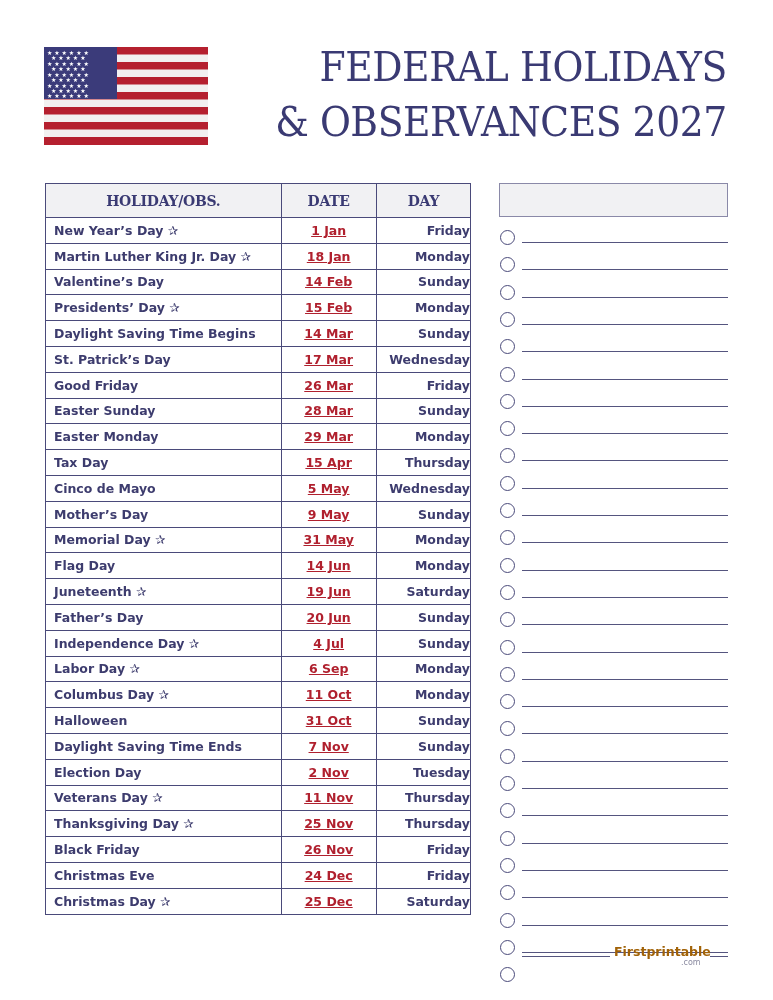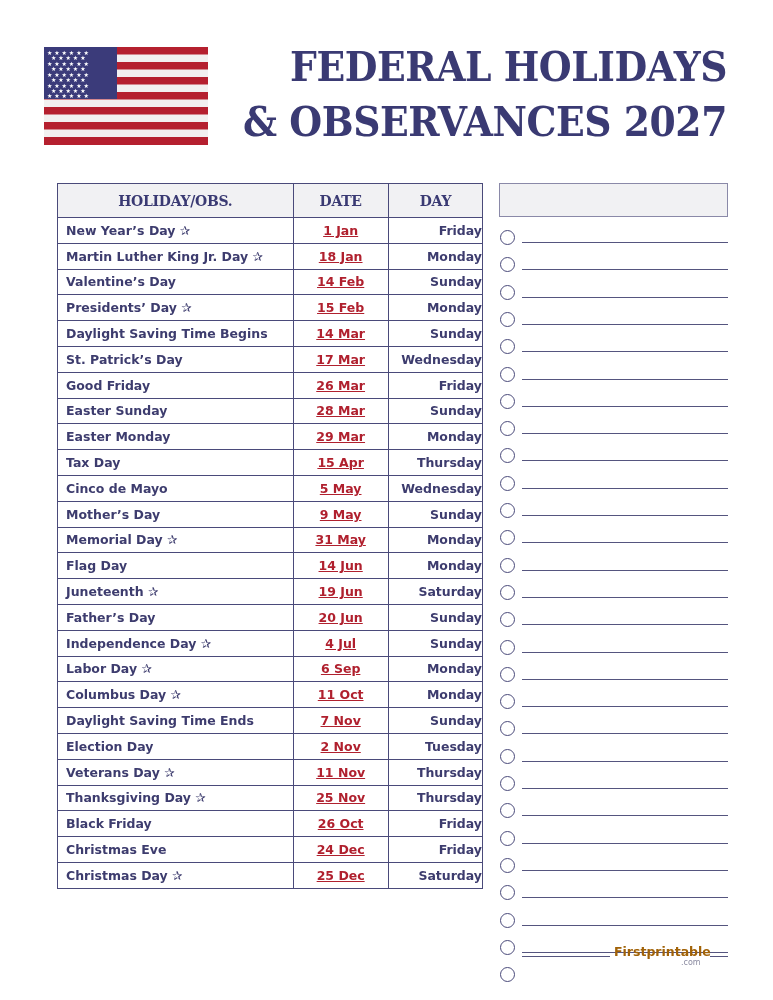--- a/index.html
+++ b/index.html
@@ -1,21 +1,21 @@
 <!DOCTYPE html>
 <html><head>
 <meta charset="utf-8">
 <style>
   html, body { margin:0; padding:0; background:#ffffff; }
   body { width:773px; height:1000px; position:relative; overflow:hidden; font-family:"DejaVu Sans", sans-serif; color:#3b3a6b; }
   .flag { position:absolute; left:44px; top:47px; width:164px; height:98px; }
-  .title { position:absolute; right:46px; top:40px; text-align:right; font-family:"DejaVu Serif", serif; font-weight:bold; color:#3a3a73; letter-spacing:-0.5px; }
+  .title { position:absolute; right:46px; top:40px; text-align:right; font-family:"DejaVu Serif", serif; font-weight:normal; color:#3a3a73; letter-spacing:-0.5px; }
   .title .l1 { font-size:41px; line-height:54px; transform:scaleX(0.92); transform-origin:right; }
   .title .l2 { font-size:41px; line-height:56px; transform:scaleX(0.92); transform-origin:right; }
-  table.hol { position:absolute; left:45px; top:183px; width:426px; border-collapse:collapse; table-layout:fixed;margin-left:12px; }
+  table.hol { position:absolute; left:45px; top:183px; width:426px; border-collapse:collapse; table-layout:fixed; }
   table.hol th, table.hol td { border:1.5px solid #4a4a7a; padding:0; }
   table.hol th { height:33px; background:#f1f1f3; font-family:"DejaVu Serif", serif; font-weight:bold; font-size:14px; color:#3a3a73; text-align:center; letter-spacing:-0.3px; }
   table.hol td { height:24.8px; font-size:12.5px; font-weight:bold; color:#3d3c6e; }
   table.hol td.name { padding-left:8px; white-space:nowrap; }
   table.hol td.date { text-align:center; color:#b0202e;text-decoration:underline; }
   table.hol td.day { text-align:right; }
   .col1 { width:235px; } .col2 { width:95px; } .col3 { width:94px; }
   .notes-head { position:absolute; left:499px; top:183px; width:227px; height:32px; background:#f1f1f3; border:1.5px solid #8a89a8; }
   .note { position:absolute; left:500px; width:228px; height:20px; }
   .note .circ { position:absolute; left:0; top:0; width:13px; height:13px; border:1.2px solid #4a4a7a; border-radius:50%; }
@@ -161,20 +161,25 @@
         <td class="name">Labor Day ✰</td>
         <td class="date">6 Sep</td>
         <td class="day">Monday</td>
       </tr>
       <tr>
         <td class="name">Columbus Day ✰</td>
         <td class="date">11 Oct</td>
         <td class="day">Monday</td>
       </tr>
       <tr>
+        <td class="name">Halloween</td>
+        <td class="date">31 Oct</td>
+        <td class="day">Sunday</td>
+      </tr>
+      <tr>
         <td class="name">Daylight Saving Time Ends</td>
         <td class="date">7 Nov</td>
         <td class="day">Sunday</td>
       </tr>
       <tr>
         <td class="name">Election Day</td>
         <td class="date">2 Nov</td>
         <td class="day">Tuesday</td>
       </tr>
       <tr>
@@ -182,21 +187,21 @@
         <td class="date">11 Nov</td>
         <td class="day">Thursday</td>
       </tr>
       <tr>
         <td class="name">Thanksgiving Day ✰</td>
         <td class="date">25 Nov</td>
         <td class="day">Thursday</td>
       </tr>
       <tr>
         <td class="name">Black Friday</td>
-        <td class="date">26 Oct</td>
+        <td class="date">26 Nov</td>
         <td class="day">Friday</td>
       </tr>
       <tr>
         <td class="name">Christmas Eve</td>
         <td class="date">24 Dec</td>
         <td class="day">Friday</td>
       </tr>
       <tr>
         <td class="name">Christmas Day ✰</td>
         <td class="date">25 Dec</td>

